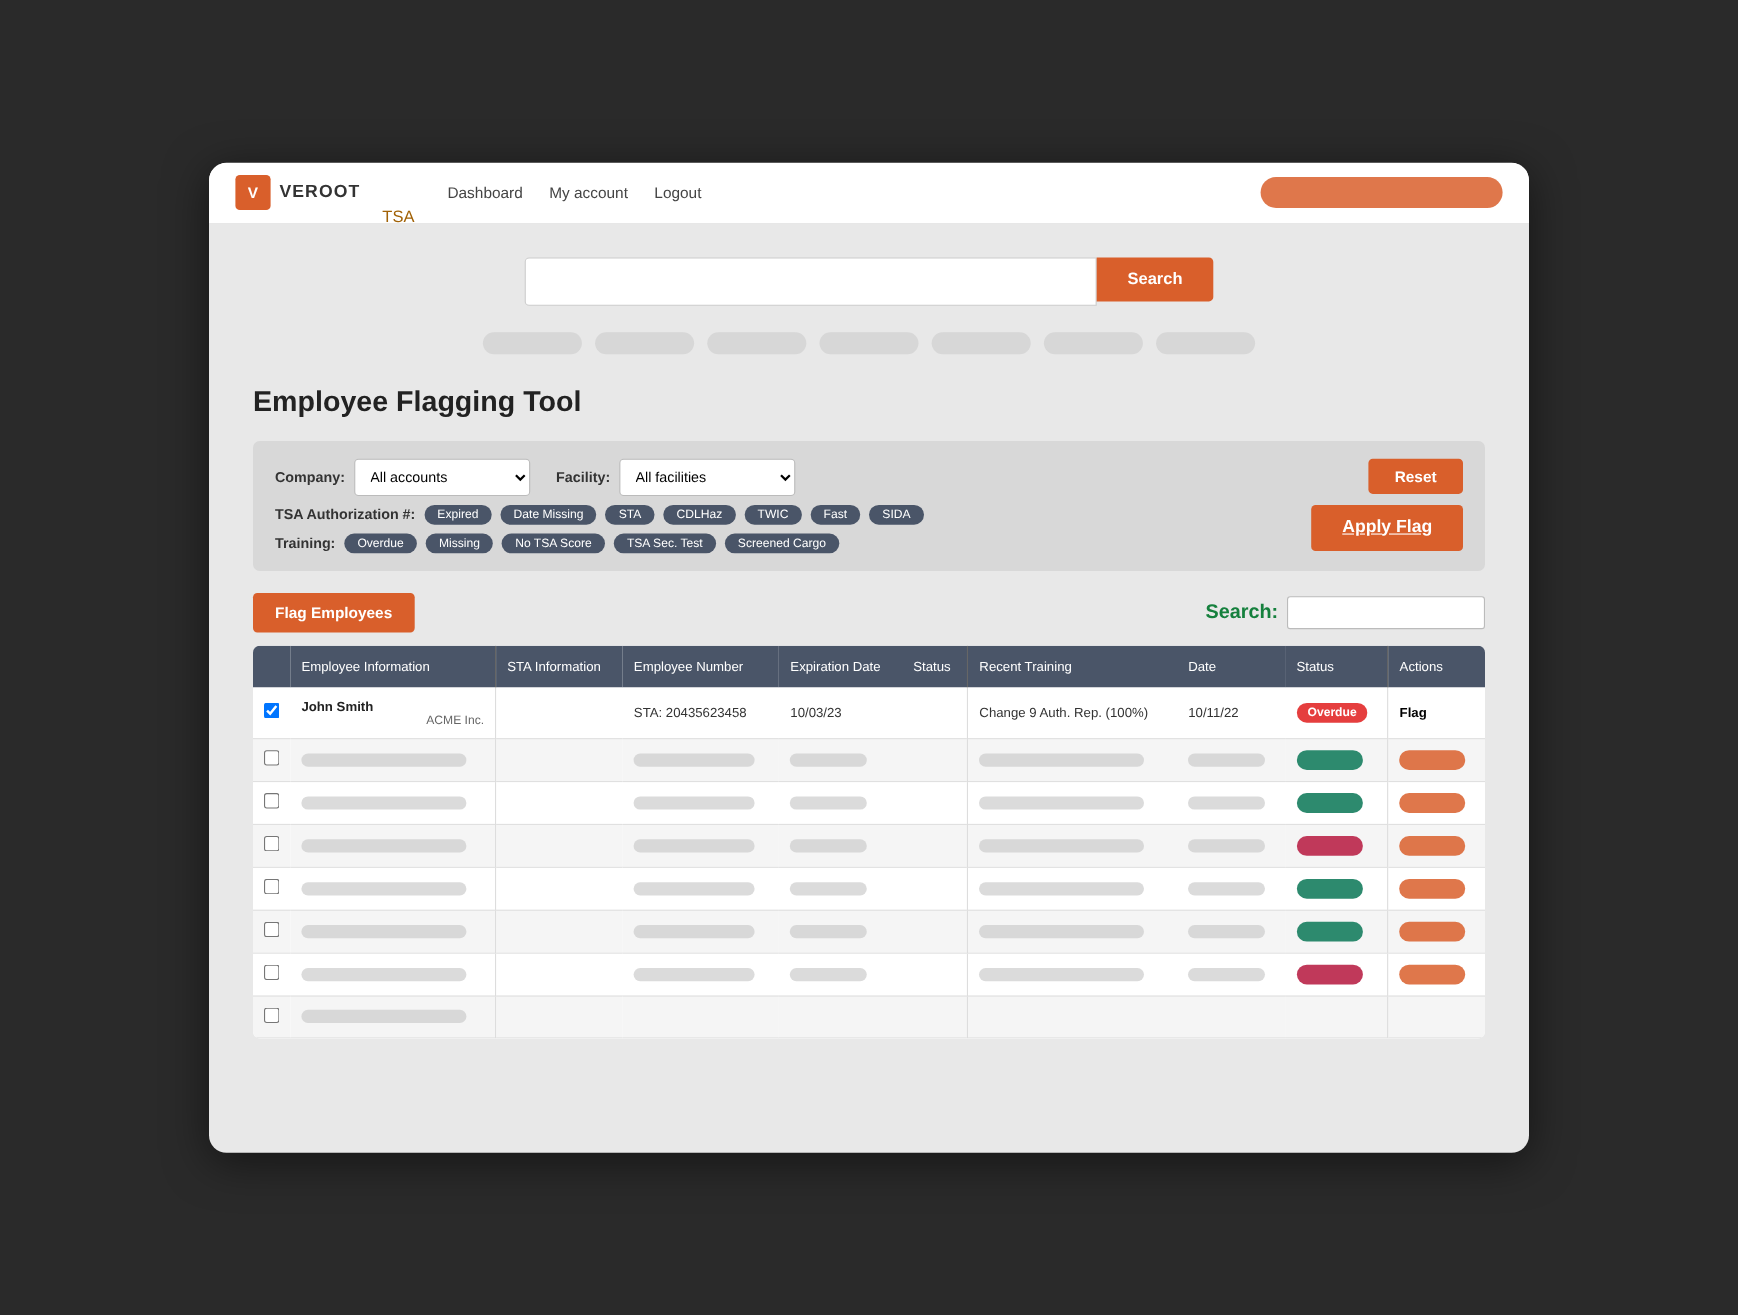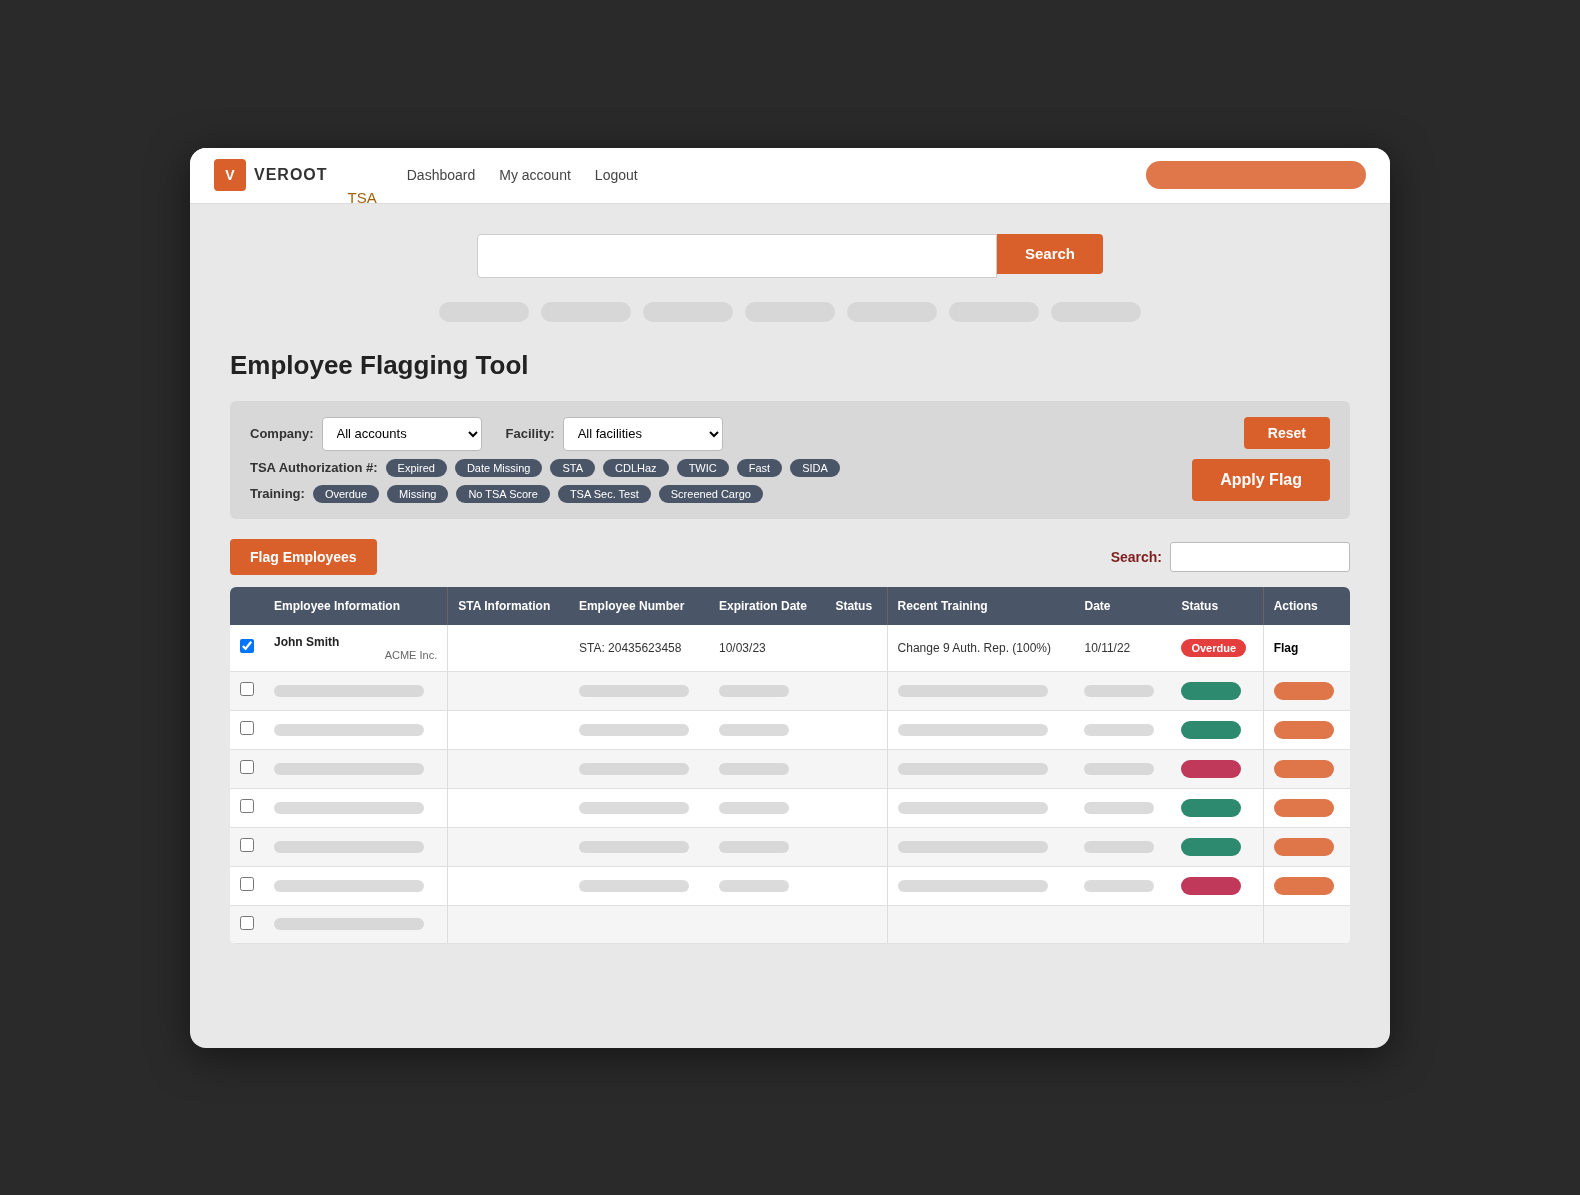--- a/index.html
+++ b/index.html
@@ -193,20 +193,21 @@
     }
     .btn-apply {
       background: #d95f2b;
       color: white;
       border: none;
       padding: 12px 28px;
       border-radius: 4px;
       font-size: 16px;
       font-weight: 700;
       cursor: pointer;
+      text-decoration: underline;
     }
     
     .table-toolbar {
       display: flex;
       align-items: center;
       justify-content: space-between;
       margin-bottom: 12px;
     }
     .btn-flag-employees {
       background: #d95f2b;
@@ -217,22 +218,22 @@
       font-size: 14px;
       font-weight: 600;
       cursor: pointer;
     }
     .table-search {
       display: flex;
       align-items: center;
       gap: 8px;
     }
     .table-search-label {
-      font-size: 14px;
-      color: #7f1d1d;
+      font-size: 18px;
+      color: #15803d;
       font-weight: 600;
       margin-left: 28px;
     }
     .table-search-input {
       height: 30px;
       border: 1px solid #bbb;
       border-radius: 3px;
       padding: 0 8px;
       font-size: 13px;
       width: 180px;
@@ -245,21 +246,21 @@
       border-radius: 6px;
       overflow: hidden;
     }
     .data-table thead tr {
       background: #4a5568;
       color: #fff;
     }
     .data-table thead th {
       padding: 12px 10px;
       font-size: 12px;
-      font-weight: 700;
+      font-weight: 400;
       text-align: left;
       white-space: nowrap;
     }
     .data-table thead th.divider {
       border-left: 1px solid #666;
     }
     .data-table tbody tr {
       border-bottom: 1px solid #e0e0e0;
     }
     .data-table tbody tr:nth-child(even) {

